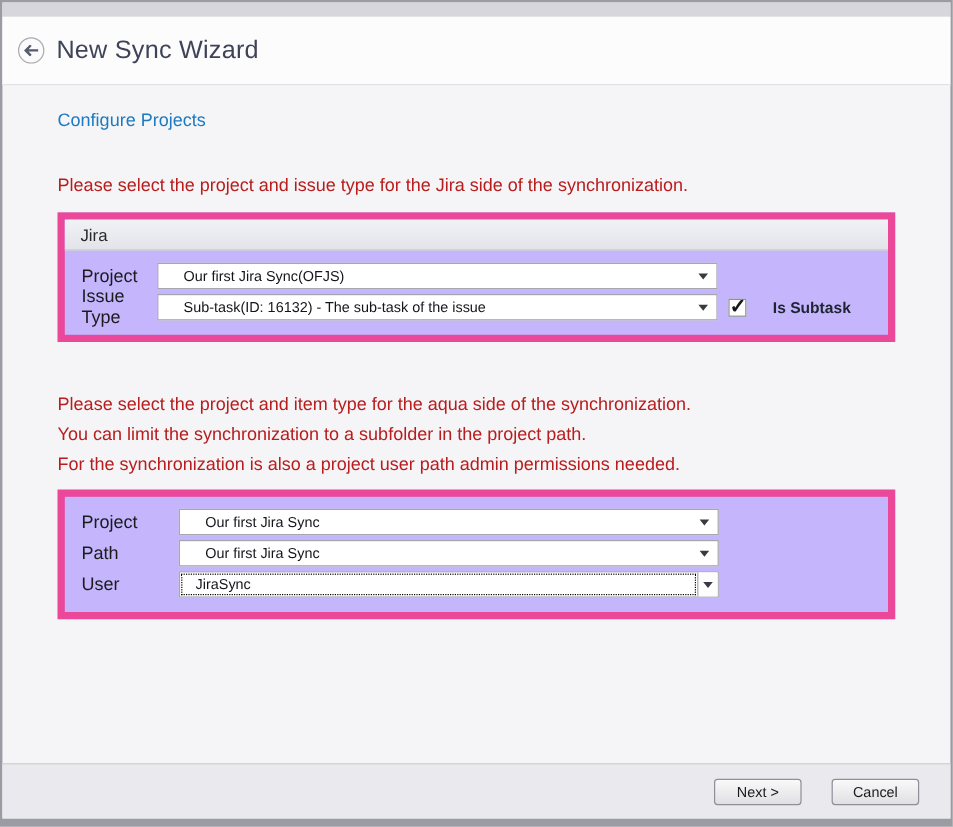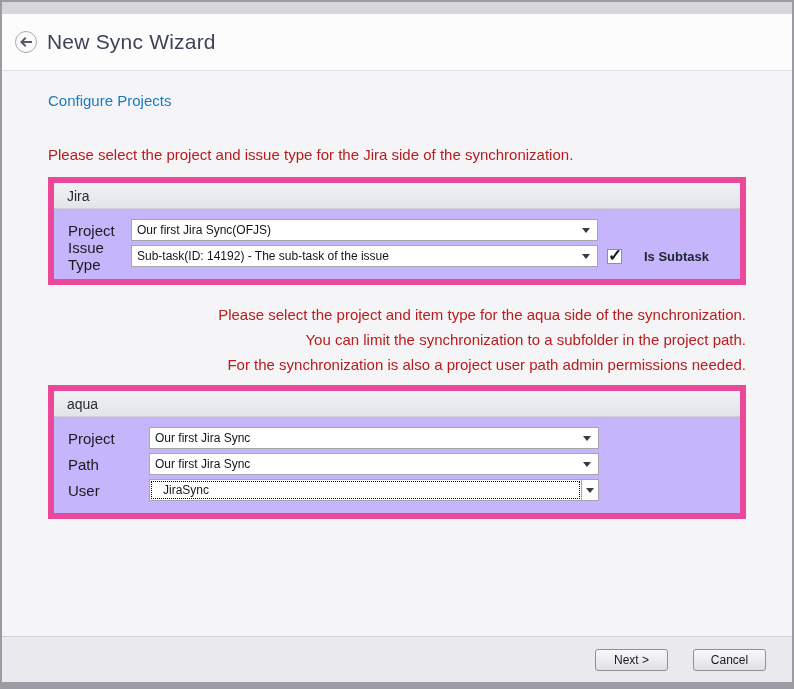--- a/index.html
+++ b/index.html
@@ -54,21 +54,21 @@
   .groupbox-body { padding:10px 14px 12px 14px; display:flex; flex-direction:column; gap:4px; }
 
   .field-row { display:flex; align-items:center; height:22px; }
   .field-label { font-size:15px; color:#1b1b1b; flex:0 0 auto; }
   .jira .field-label { width:63px; }
   .aqua .field-label { width:81px; }
 
   .combo {
     height:22px; background:#ffffff; border:1px solid #a6a6ae;
     display:flex; align-items:center; position:relative;
-    font-size:12px; color:#14151a; padding-left:5px; cursor:pointer;
+    font-size:12px; color:#14151a; padding-left:21px; cursor:pointer;
   }
   .jira .combo { width:467px; }
   .aqua .combo { width:450px; }
   .combo-text { flex:1 1 auto; white-space:nowrap; overflow:hidden; }
   .combo-arrow {
     flex:0 0 auto; width:0; height:0; margin-right:7px;
     border-left:4px solid transparent; border-right:4px solid transparent;
     border-top:5px solid #3a3a42;
   }
 
@@ -104,21 +104,21 @@
     padding-right:26px; gap:25px;
   }
   .btn {
     width:73px; height:22px; border:1px solid #8f8f97; border-radius:3px;
     background:linear-gradient(#f9f9fa,#e0e0e3);
     font-size:12px; color:#1a1a1a; font-family:"Liberation Sans", sans-serif;
     display:flex; align-items:center; justify-content:center; cursor:pointer;
   }
 
   .mb8 { margin-bottom:8px; }
-  .mt40 { margin-top:17px;text-align:right; }
+  .mt40 { margin-top:40px; }
 </style>
 </head>
 <body>
 
 <div class="window">
 
   <div class="chrome-strip"></div>
 
   <div class="app-header">
     <div class="back-btn">
@@ -145,40 +145,39 @@
           <span class="field-label">Project</span>
           <div class="combo">
             <span class="combo-text">Our first Jira Sync(OFJS)</span>
             <span class="combo-arrow"></span>
           </div>
         </div>
 
         <div class="field-row">
           <span class="field-label">Issue Type</span>
           <div class="combo">
-            <span class="combo-text">Sub-task(ID: 14192) - The sub-task of the issue</span>
+            <span class="combo-text">Sub-task(ID: 16132) - The sub-task of the issue</span>
             <span class="combo-arrow"></span>
           </div>
           <div class="checkbox-wrap">
             <span class="checkbox checked"></span>
             <span class="checkbox-label">Is Subtask</span>
           </div>
         </div>
 
       </div>
     </div>
 
     <div class="mt40">
       <div class="instruction">Please select the project and item type for the aqua side of the synchronization.</div>
       <div class="instruction">You can limit the synchronization to a subfolder in the project path.</div>
       <div class="instruction mb8">For the synchronization is also a project user path admin permissions needed.</div>
     </div>
 
     <div class="groupbox aqua">
-      <div class="groupbox-header">aqua</div>
       <div class="groupbox-body">
 
         <div class="field-row">
           <span class="field-label">Project</span>
           <div class="combo">
             <span class="combo-text">Our first Jira Sync</span>
             <span class="combo-arrow"></span>
           </div>
         </div>
 

